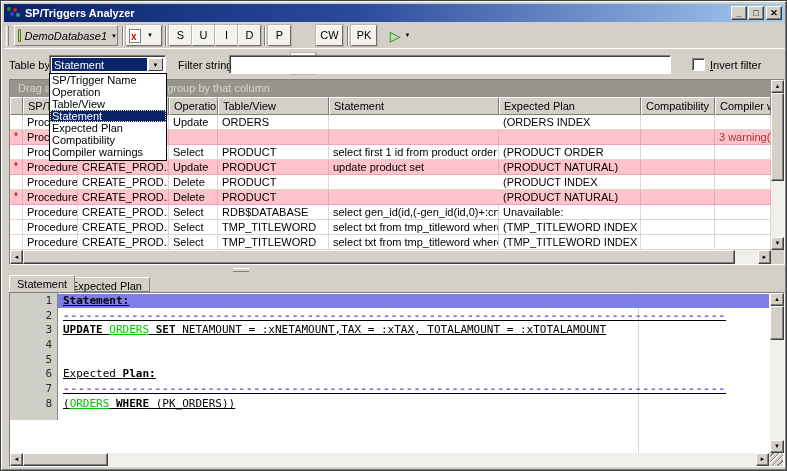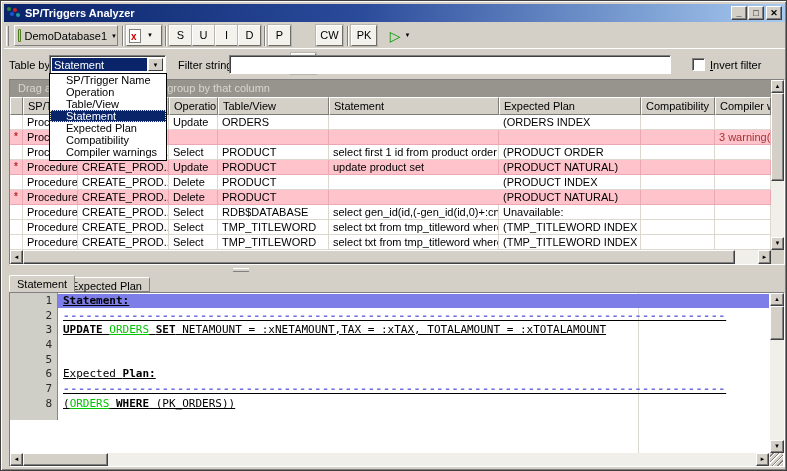--- a/index.html
+++ b/index.html
@@ -21,39 +21,39 @@
              border-bottom:1px solid #fff; }
   .tgrip { position:absolute; top:4px; width:3px; height:20px;
            border-left:1px solid #fff; border-right:1px solid #808080; }
   .tsep { position:absolute; top:4px; width:2px; height:20px;
           border-left:1px solid #808080; border-right:1px solid #fff; }
   .tbtn { position:absolute; top:3px; height:21px; background:#F3F2ED;
           border:1px solid; border-color:#fff #6f6d68 #6f6d68 #fff;
           box-shadow:0 0 0 1px #b9b6ae; text-align:center; line-height:19px; font-size:11px; }
   .dbbtn { position:absolute; left:10px; top:3px; width:104px; height:21px;
            border:1px solid; border-color:#fff #808080 #808080 #fff;
-           display:flex; align-items:center; background:#D4D0C8; }
+           display:flex; align-items:center; background:#D4D0C8;font-style:italic; }
   .cyl { width:13px; height:13px; margin:0 3px 0 3px; background:linear-gradient(90deg,#7FBF3F,#CFE87F 40%,#5FA52F);
          border-radius:5px/3px; border:1px solid #4E7A1E; }
   .darr { font-size:6px; margin-left:4px; }
   .pageicon { width:12px; height:14px; background:#fff; border:1px solid #808080; position:relative; margin:0 2px; }
   .pageicon span { position:absolute; left:1px; top:0px; color:#CC0000; font-size:10px; font-weight:bold; line-height:13px; }
   .playtri { color:#009900; font-size:14px; line-height:18px; }
   .lbl { position:absolute; font-size:11px; }
   .sunken { background:#fff; border:1px solid; border-color:#808080 #fff #fff #808080;
             box-shadow:inset 1px 1px 0 #404040; }
   .combo { position:absolute; left:48px; top:54px; width:117px; height:19px; }
   .combo .val { position:absolute; left:2px; top:2px; right:18px; bottom:2px;
                 background:#0A246A; color:#fff; line-height:14px; padding-left:2px; }
   .combo .btn { position:absolute; right:2px; top:2px; width:15px; bottom:2px; background:#D4D0C8;
                 border:1px solid; border-color:#fff #404040 #404040 #fff; font-size:6px;
                 text-align:center; line-height:12px; }
   .popup { position:absolute; left:48px; top:72px; width:118px; height:88px; background:#fff;
            border:1px solid #000; z-index:60; }
-  .pi { height:12px; line-height:12px; padding-left:16px; white-space:nowrap; overflow:hidden; }
+  .pi { height:12px; line-height:12px; padding-left:2px; white-space:nowrap; overflow:hidden; }
   .pi.hl { background:#0A246A; color:#fff; outline:1px dotted #f0e8a0; outline-offset:-1px; }
   .chk { position:absolute; left:691px; top:57px; width:13px; height:13px; }
   .invlbl::first-letter { text-decoration:underline; }
   .gridbox { position:absolute; left:8px; top:78px; width:776px; height:186px;
              border:1px solid; border-color:#808080 #fff #fff #808080; background:#fff; }
   .groupbar { position:absolute; left:0; top:0; width:761px; height:17px; background:#96948D;
               color:#D9D6CD; line-height:17px; padding-left:8px; white-space:nowrap; overflow:hidden; }
   .ghead { position:absolute; left:0; top:17px; width:761px; height:18px; }
   .gh { position:absolute; top:0; height:18px; background:#D4D0C8; border:1px solid;
         border-color:#fff #7e7c77 #7e7c77 #fff; line-height:16px; padding-left:4px;

